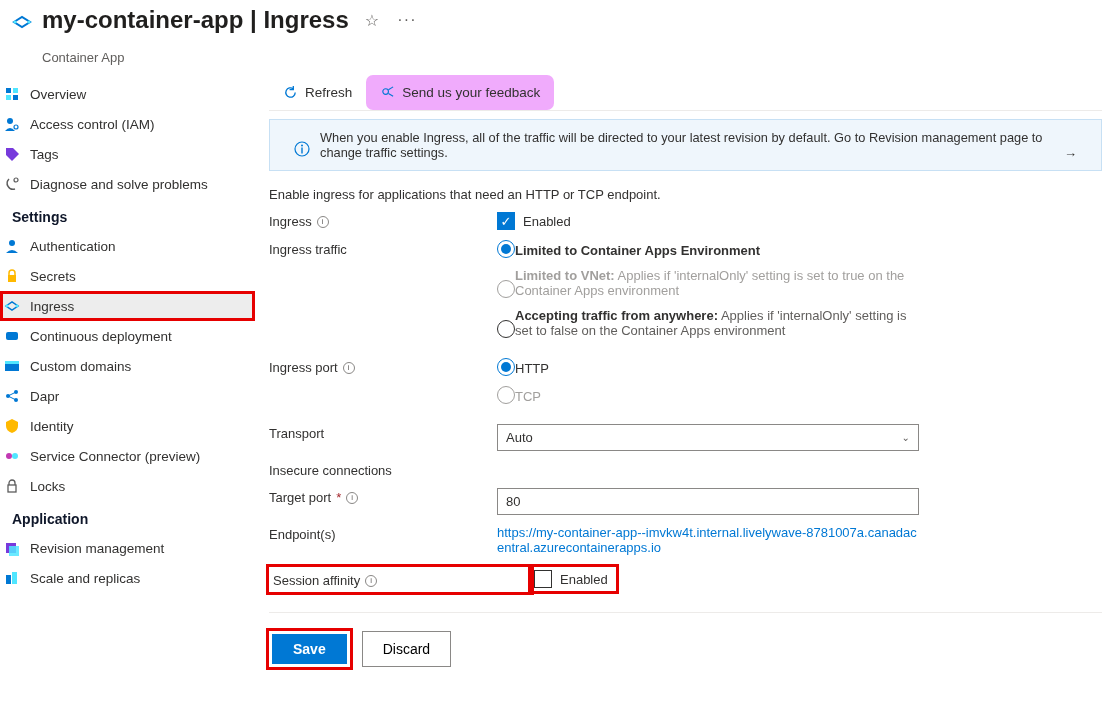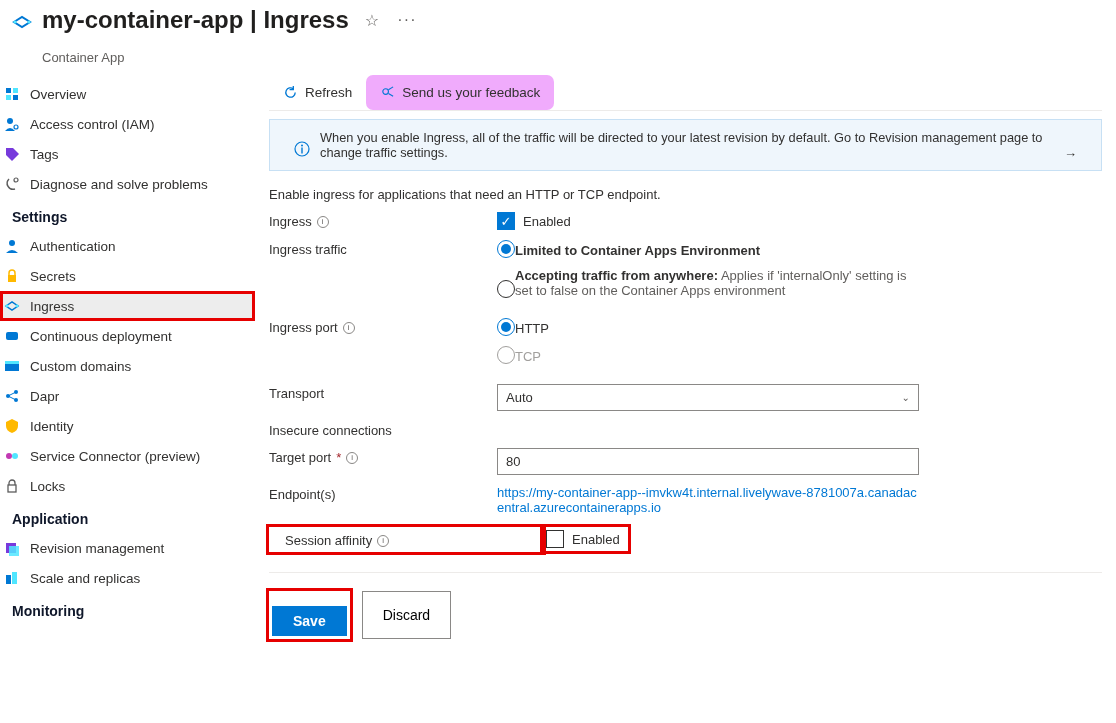--- a/index.html
+++ b/index.html
@@ -69,21 +69,21 @@
 
   .select, .text-input{width:422px; border:1px solid #8a8886; padding:5px 8px; display:flex;justify-content:space-between;align-items:center;font-size:13px;background:#fff;}
   .select .chev{font-size:10px;color:#605e5c;}
 
   .link { color:#0078d4; font-size:13px; word-break:break-all; max-width:422px;display:block;}
 
   .hl-box { outline:3px solid #e60000; }
 
   .actions { display:flex; gap:12px; margin-top:20px; padding-top:18px; border-top:1px solid #edebe9;}
   .btn { padding:6px 20px; font-size:14px; border:1px solid #8a8886; background:#fff; cursor:pointer;}
-  .btn.primary { background:#0078d4; color:#fff; border-color:#0078d4; font-weight:600;margin-top:12px;}
+  .btn.primary { background:#0078d4; color:#fff; border-color:#0078d4; font-weight:600;}
 </style>
 </head>
 <body>
 
 <div class="page">
 
   <div class="header">
     <span class="app-icon">
       <svg viewBox="0 0 24 24">
           <path d="M4 12 L12 7 L20 12 L12 17 Z" fill="none" stroke="#0078d4" stroke-width="2"></path>
@@ -241,21 +241,20 @@
       <div class="menu-item">
         <span class="mi-icon">
             <svg width="16" height="16">
               <rect x="2" y="5" width="5" height="9" fill="#0078d4"></rect>
               <rect x="8" y="2" width="5" height="12" fill="#50e6ff"></rect>
             </svg>
           </span>
         <span class="mi-label">Scale and replicas</span>
       </div>
 
-      <div class="menu-section-label">Monitoring</div>
     </div>
 
     <div class="content">
       <div class="toolbar">
         <div class="toolbar-btn">
           <span class="tb-icon"><svg width="15" height="15" viewBox="0 0 16 16">
                 <path d="M13 8 a5 5 0 1 1 -2 -4" fill="none" stroke="#0078d4" stroke-width="1.4"></path>
                 <path d="M11 1 L11 5 L7 5" fill="none" stroke="#0078d4" stroke-width="1.4"></path>
               </svg></span>
           <span>Refresh</span>
@@ -298,20 +297,26 @@
         <div class="form-label">
             <span>Ingress traffic</span>
           </div>
         <div class="form-ctrl">
           <div class="radio-group">
             <label class="radio-opt">
               <span class="radio-outer sel">
                   <span class="radio-inner"></span>
                 </span>
               <span class="radio-label"><span class="bold">Limited to Container Apps Environment</span></span>
+            </label>
+            <label class="radio-opt">
+              <span class="radio-outer disabled">
+                  <span class="radio-inner"></span>
+                </span>
+              <span class="radio-label disabled" style="max-width:395px;"><span class="bold">Limited to VNet:</span><span class="muted"> Applies if 'internalOnly' setting is set to true on the Container Apps environment</span></span>
             </label>
             <label class="radio-opt">
               <span class="radio-outer">
                   <span class="radio-inner"></span>
                 </span>
               <span class="radio-label" style="max-width:395px;"><span class="bold">Accepting traffic from anywhere:</span><span class="muted"> Applies if 'internalOnly' setting is set to false on the Container Apps environment</span></span>
             </label>
           </div>
         </div>
       </div>
@@ -373,21 +378,21 @@
       <div class="form-row">
         <div class="form-label">
             <span>Endpoint(s)</span>
           </div>
         <div class="form-ctrl">
           <a class="link">https://my-container-app--imvkw4t.internal.livelywave-8781007a.canadacentral.azurecontainerapps.io</a>
         </div>
       </div>
 
       <div class="form-row" style="margin-top:12px;">
-        <span class="hl-box" style="padding:4px 34px 4px 16px;display:inline-flex;align-items:flex-end;">
+        <span class="hl-box" style="padding:4px 34px 4px 4px;display:inline-flex;align-items:flex-end;">
         <span class="form-label" style="width:224px;">
           <span>Session affinity</span>
               <span class="info-ico">i</span>
         </span>
           </span>
         <div class="form-ctrl">
           <span class="hl-box" style="display:inline-block;padding:3px 8px 3px 3px;">
           <div class="checkbox">
             <span class="cb"></span>
             <span>Enabled</span>

